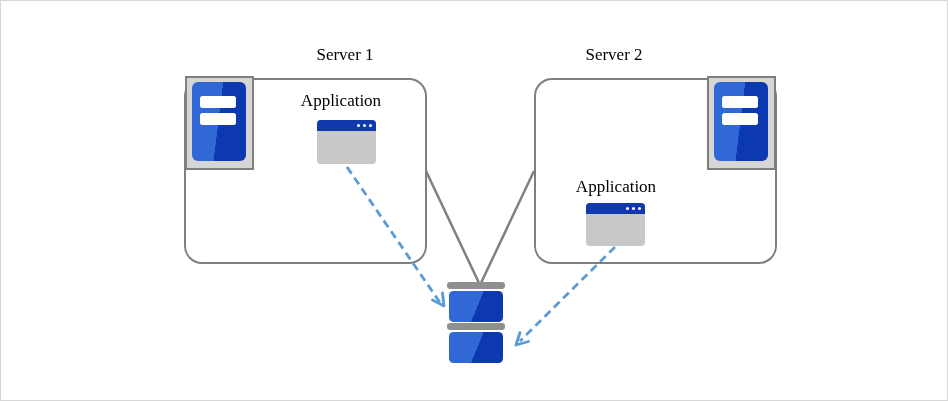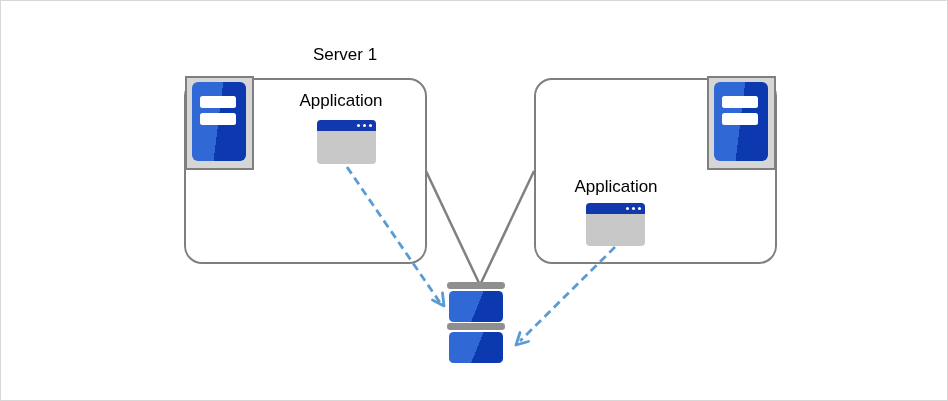--- a/index.html
+++ b/index.html
@@ -4,21 +4,21 @@
 <style>
   html, body { margin: 0; padding: 0; background: #ffffff; }
   * { box-sizing: border-box; }
 
   .canvas {
     position: relative;
     width: 948px;
     height: 401px;
     background: #ffffff;
     border: 1px solid var(--canvas-border, #d7d7d7);
-    font-family: Liberation Sans, sans-serif;
+    font-family: Liberation Serif, serif;
     color: var(--text, #000000);
     overflow: hidden;
   }
 
   .lbl {
     position: absolute;
     width: 200px;
     text-align: center;
     font-size: 17px;
     line-height: 20px;
@@ -133,20 +133,21 @@
     stroke-linecap: round;
     stroke-linejoin: round;
   }
 </style>
 </head>
 <body>
 
 <div class="canvas">
 
   <div class="lbl" style="left:244px; top:44px;">Server 1</div>
+  <div class="lbl" style="left:513px; top:44px;">Server 2</div>
 
   <div class="server-box" style="left:183px; top:77px;"></div>
   <div class="server-box" style="left:533px; top:77px;"></div>
 
   <svg class="overlay" viewBox="0 0 948 401">
     <path class="connector" d="M425,170 L478,282"></path>
     <path class="connector" d="M533,170 L480,282"></path>
 
     <path class="arrow-shaft" d="M346,166 L440,303"></path>
     <polyline class="arrow-head" points="441.5,292 443,305 431.5,299"></polyline>

